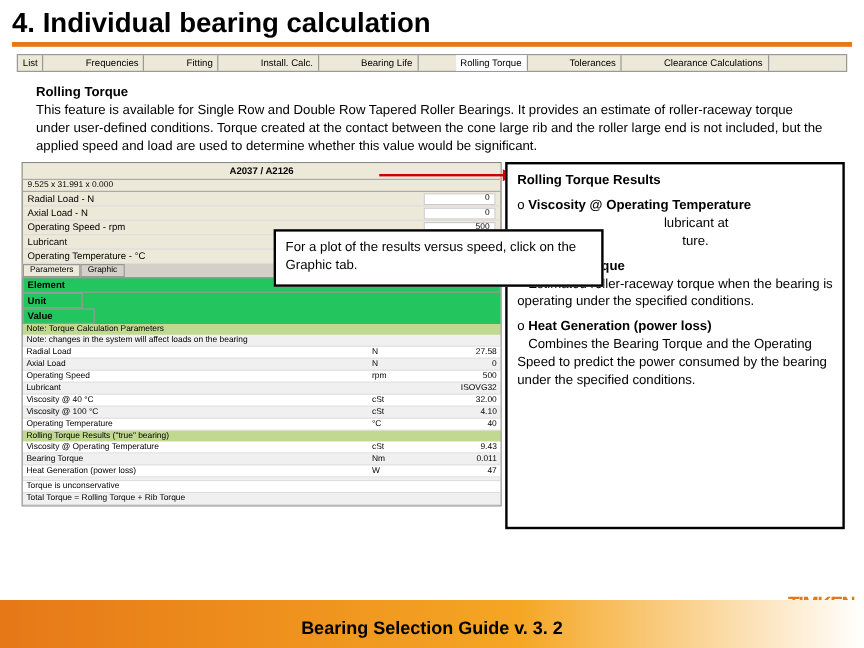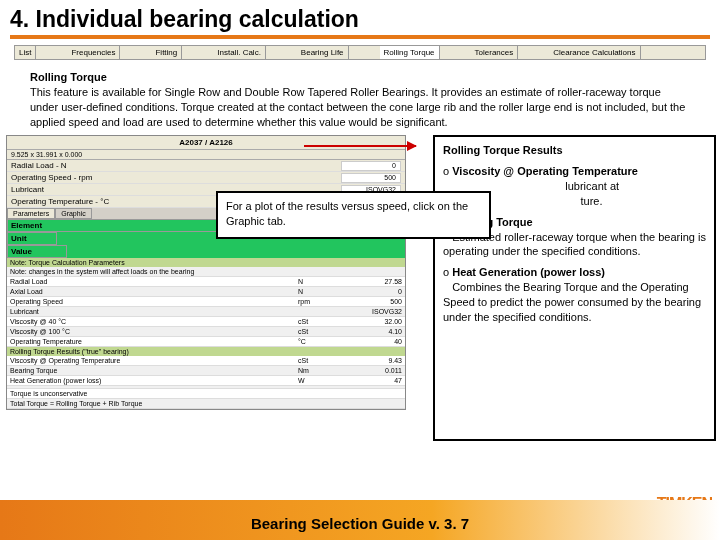--- a/index.html
+++ b/index.html
@@ -4,21 +4,21 @@
 <style>
   * { box-sizing: border-box; margin: 0; padding: 0; }
   body { width: 720px; height: 540px; font-family: Arial, sans-serif; background: #fff; overflow: hidden; position: relative; }
   .title { font-size: 23px; font-weight: bold; color: #000; padding: 6px 10px 2px; }
   .title-underline { height: 4px; background: #e67817; margin: 0 10px 6px; }
   .tabs { display: flex; margin: 0 14px; border: 1px solid #999; background: #ece9d8; font-size: 8px; gap: 31px; }
   .tabs span { padding: 2px 4px; border-right: 1px solid #999; }
   .tabs .active { background: #fff; }
   .body-text { margin: 10px 30px 6px; font-size: 11px; line-height: 1.35; }
   .body-text b { font-weight: bold; }
-  .lower { position: relative; margin: 4px 6px 0; height: 310px; }
+  .lower { position: relative; margin: 4px 18px 0; height: 310px; }
   .panel { position: absolute; left: 0; top: 0; width: 400px; border: 1px solid #888; background: #ece9d8; font-size: 8px; }
   .panel-header { background: #ece9d8; padding: 2px 4px; font-weight: bold; text-align: center; border-bottom: 1px solid #aaa; }
   .panel-sub { padding: 1px 4px; border-bottom: 1px solid #aaa; font-size: 7px; }
   .panel-row { display: flex; padding: 1px 4px; border-bottom: 1px solid #ddd; align-items:center; height:12px;justify-content:center;}
   .panel-row .lab { flex: 1; }
   .panel-row .val { width: 60px; text-align: right; padding-right:4px; background:#fff; border:1px solid #ccc; height:10px; font-size:7px;}
   .grid-head { display: flex; background: #22c55e; font-weight: bold; flex-direction: column; }
   .grid-head div { border:1px solid #999; padding:1px 3px; }
   .grid-head .c1{flex:1;} .grid-head .c2{width:50px;} .grid-head .c3{width:60px;}
   .grid-row { display:flex; border-bottom:1px solid #ddd; background:#fff;}
@@ -66,20 +66,24 @@
 <div class="lower">
   <div class="panel">
     <div class="panel-header">A2037 / A2126</div>
     <div class="panel-sub">9.525 x 31.991 x 0.000</div>
     <div id="panel-rows">
         <div class="panel-row">
           <span class="lab">Radial Load - N</span>
           <span class="val">0</span>
         </div>
         <div class="panel-row">
+          <span class="lab">Axial Load - N</span>
+          <span class="val">0</span>
+        </div>
+        <div class="panel-row">
           <span class="lab">Operating Speed - rpm</span>
           <span class="val">500</span>
         </div>
         <div class="panel-row">
           <span class="lab">Lubricant</span>
           <span class="val">ISOVG32</span>
         </div>
         <div class="panel-row">
           <span class="lab">Operating Temperature - °C</span>
           <span class="val"></span>
@@ -185,13 +189,13 @@
 
   <div class="callout callout-over">
     <span>For a plot of the results versus speed, click on the Graphic tab.</span>
   </div>
 </div>
 
 <div class="brand">TIMKEN</div>
 <div class="tagline">Where You Turn</div>
 <div class="page-num">55</div>
 <div class="footer"></div>
-<div class="footer-text">Bearing Selection Guide v. 3. 7</div>
+<div class="footer-text">Bearing Selection Guide v. 3. 2</div>
 
 </body></html>

